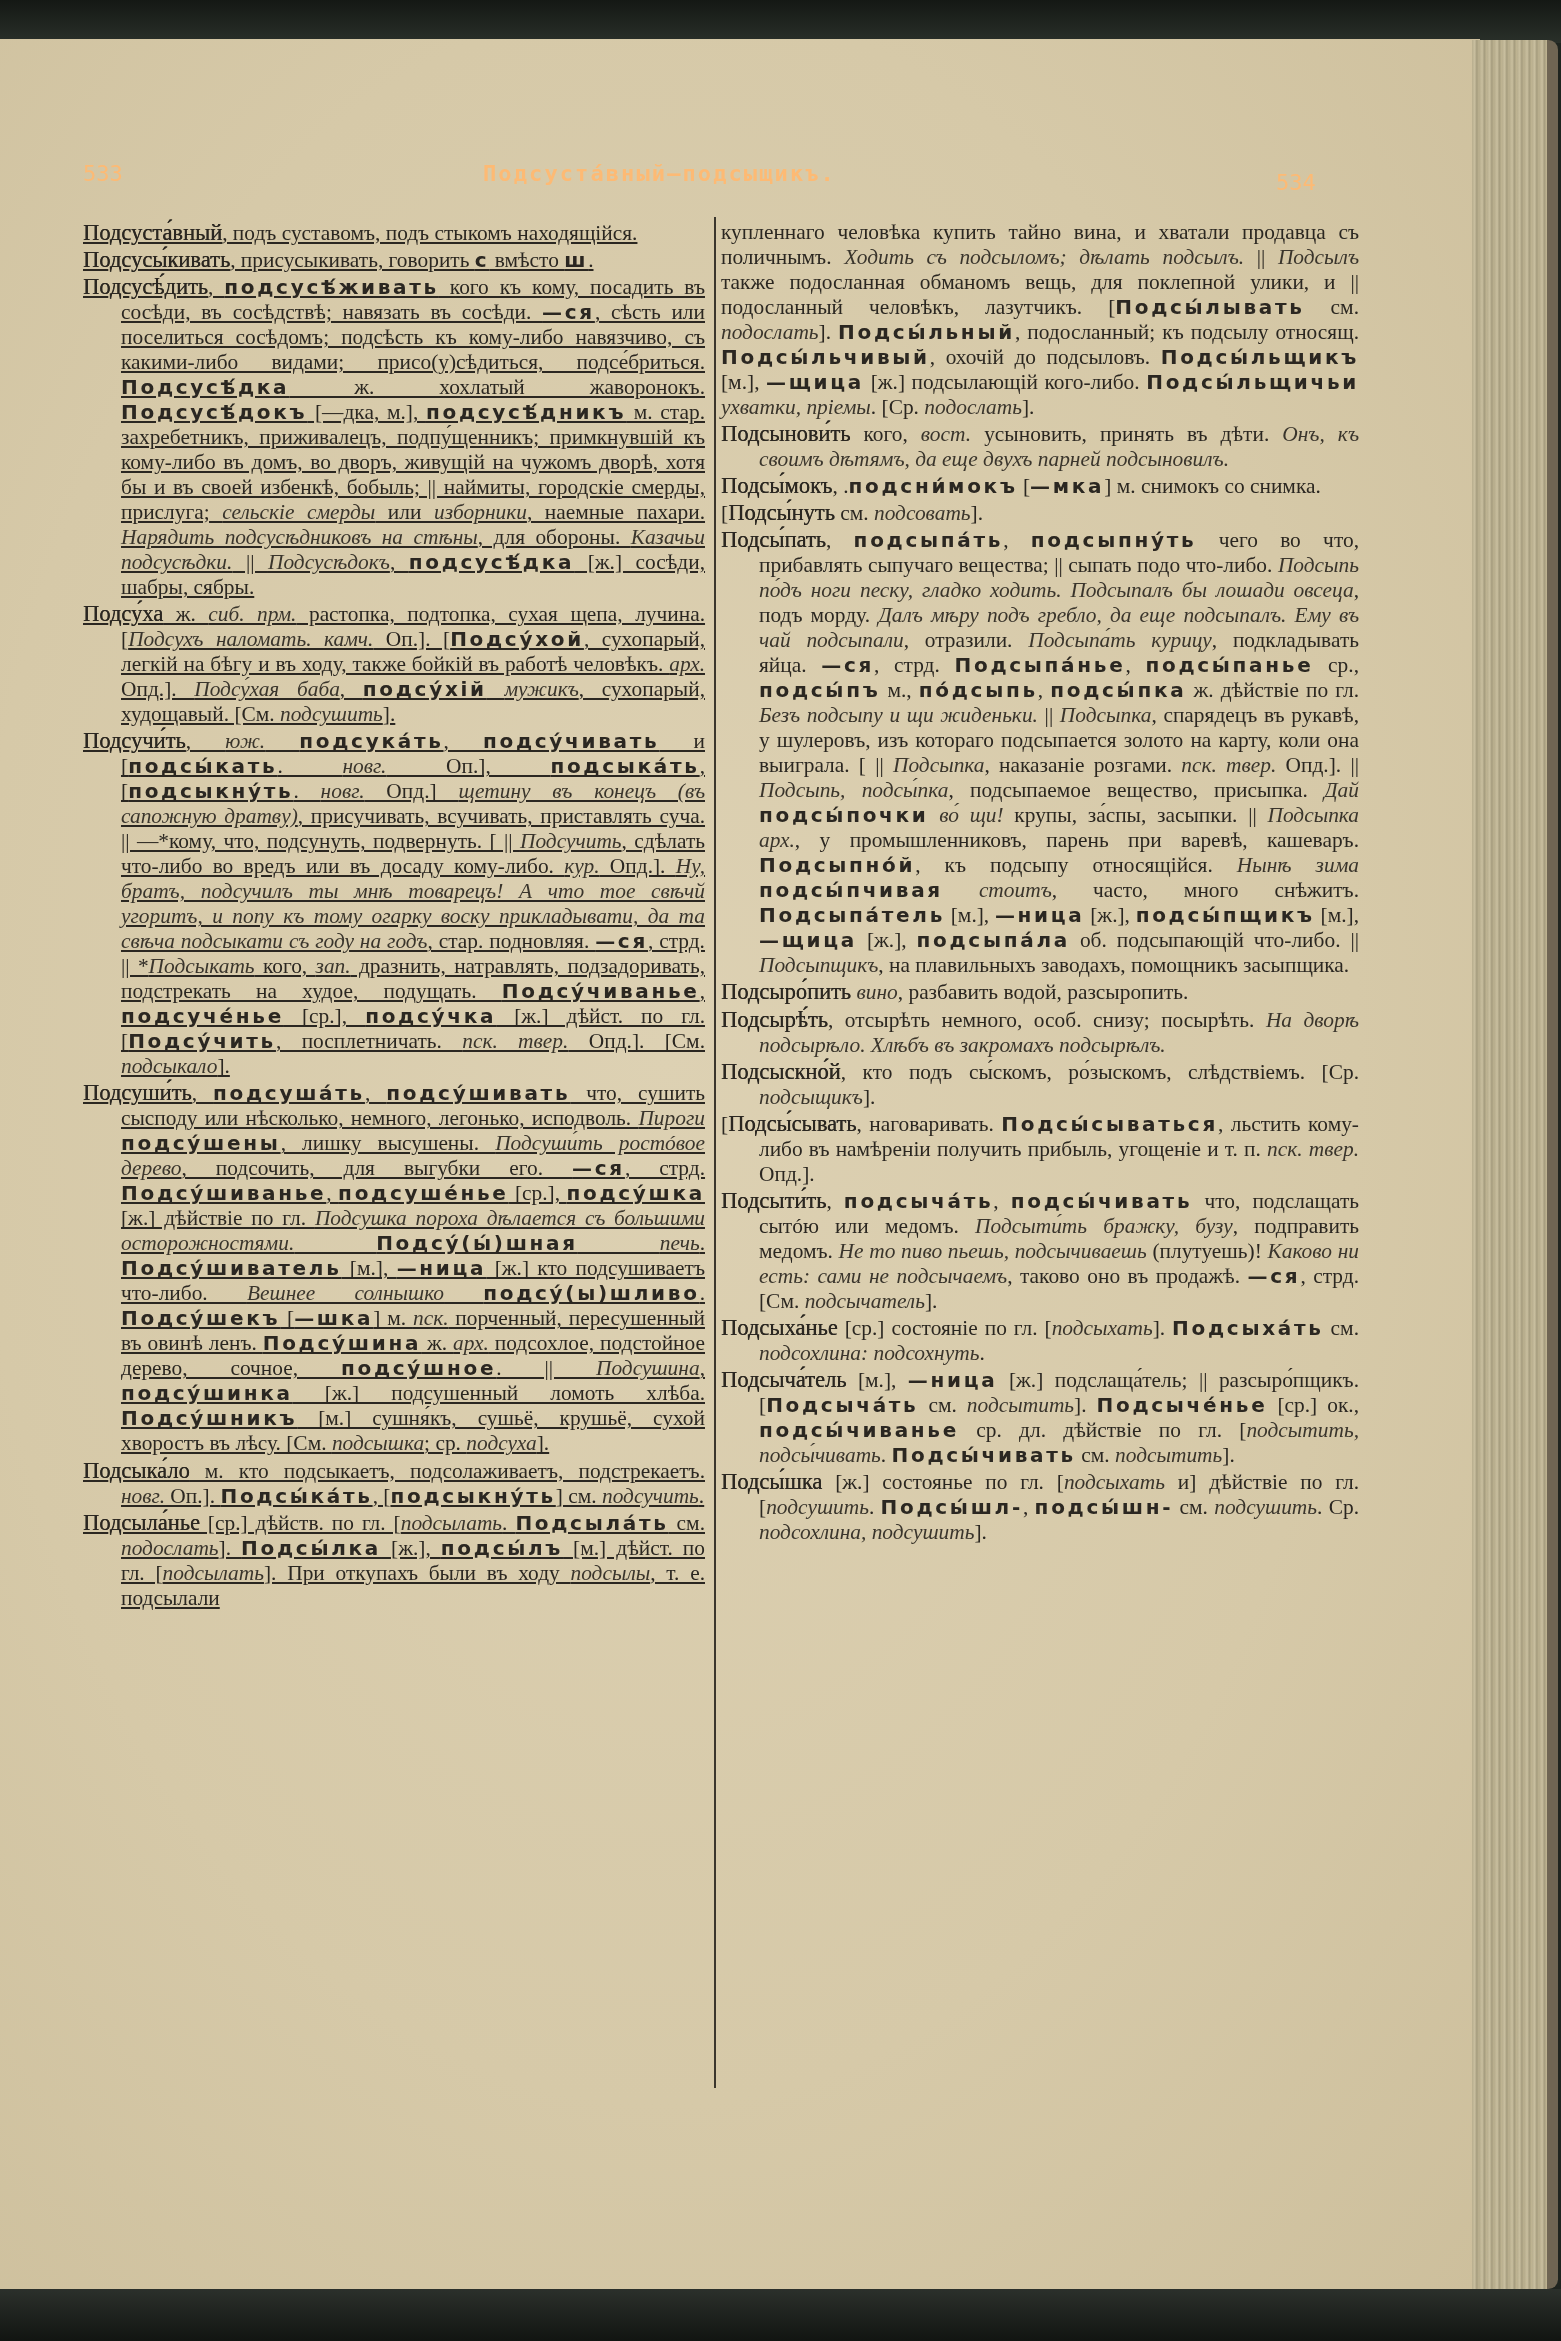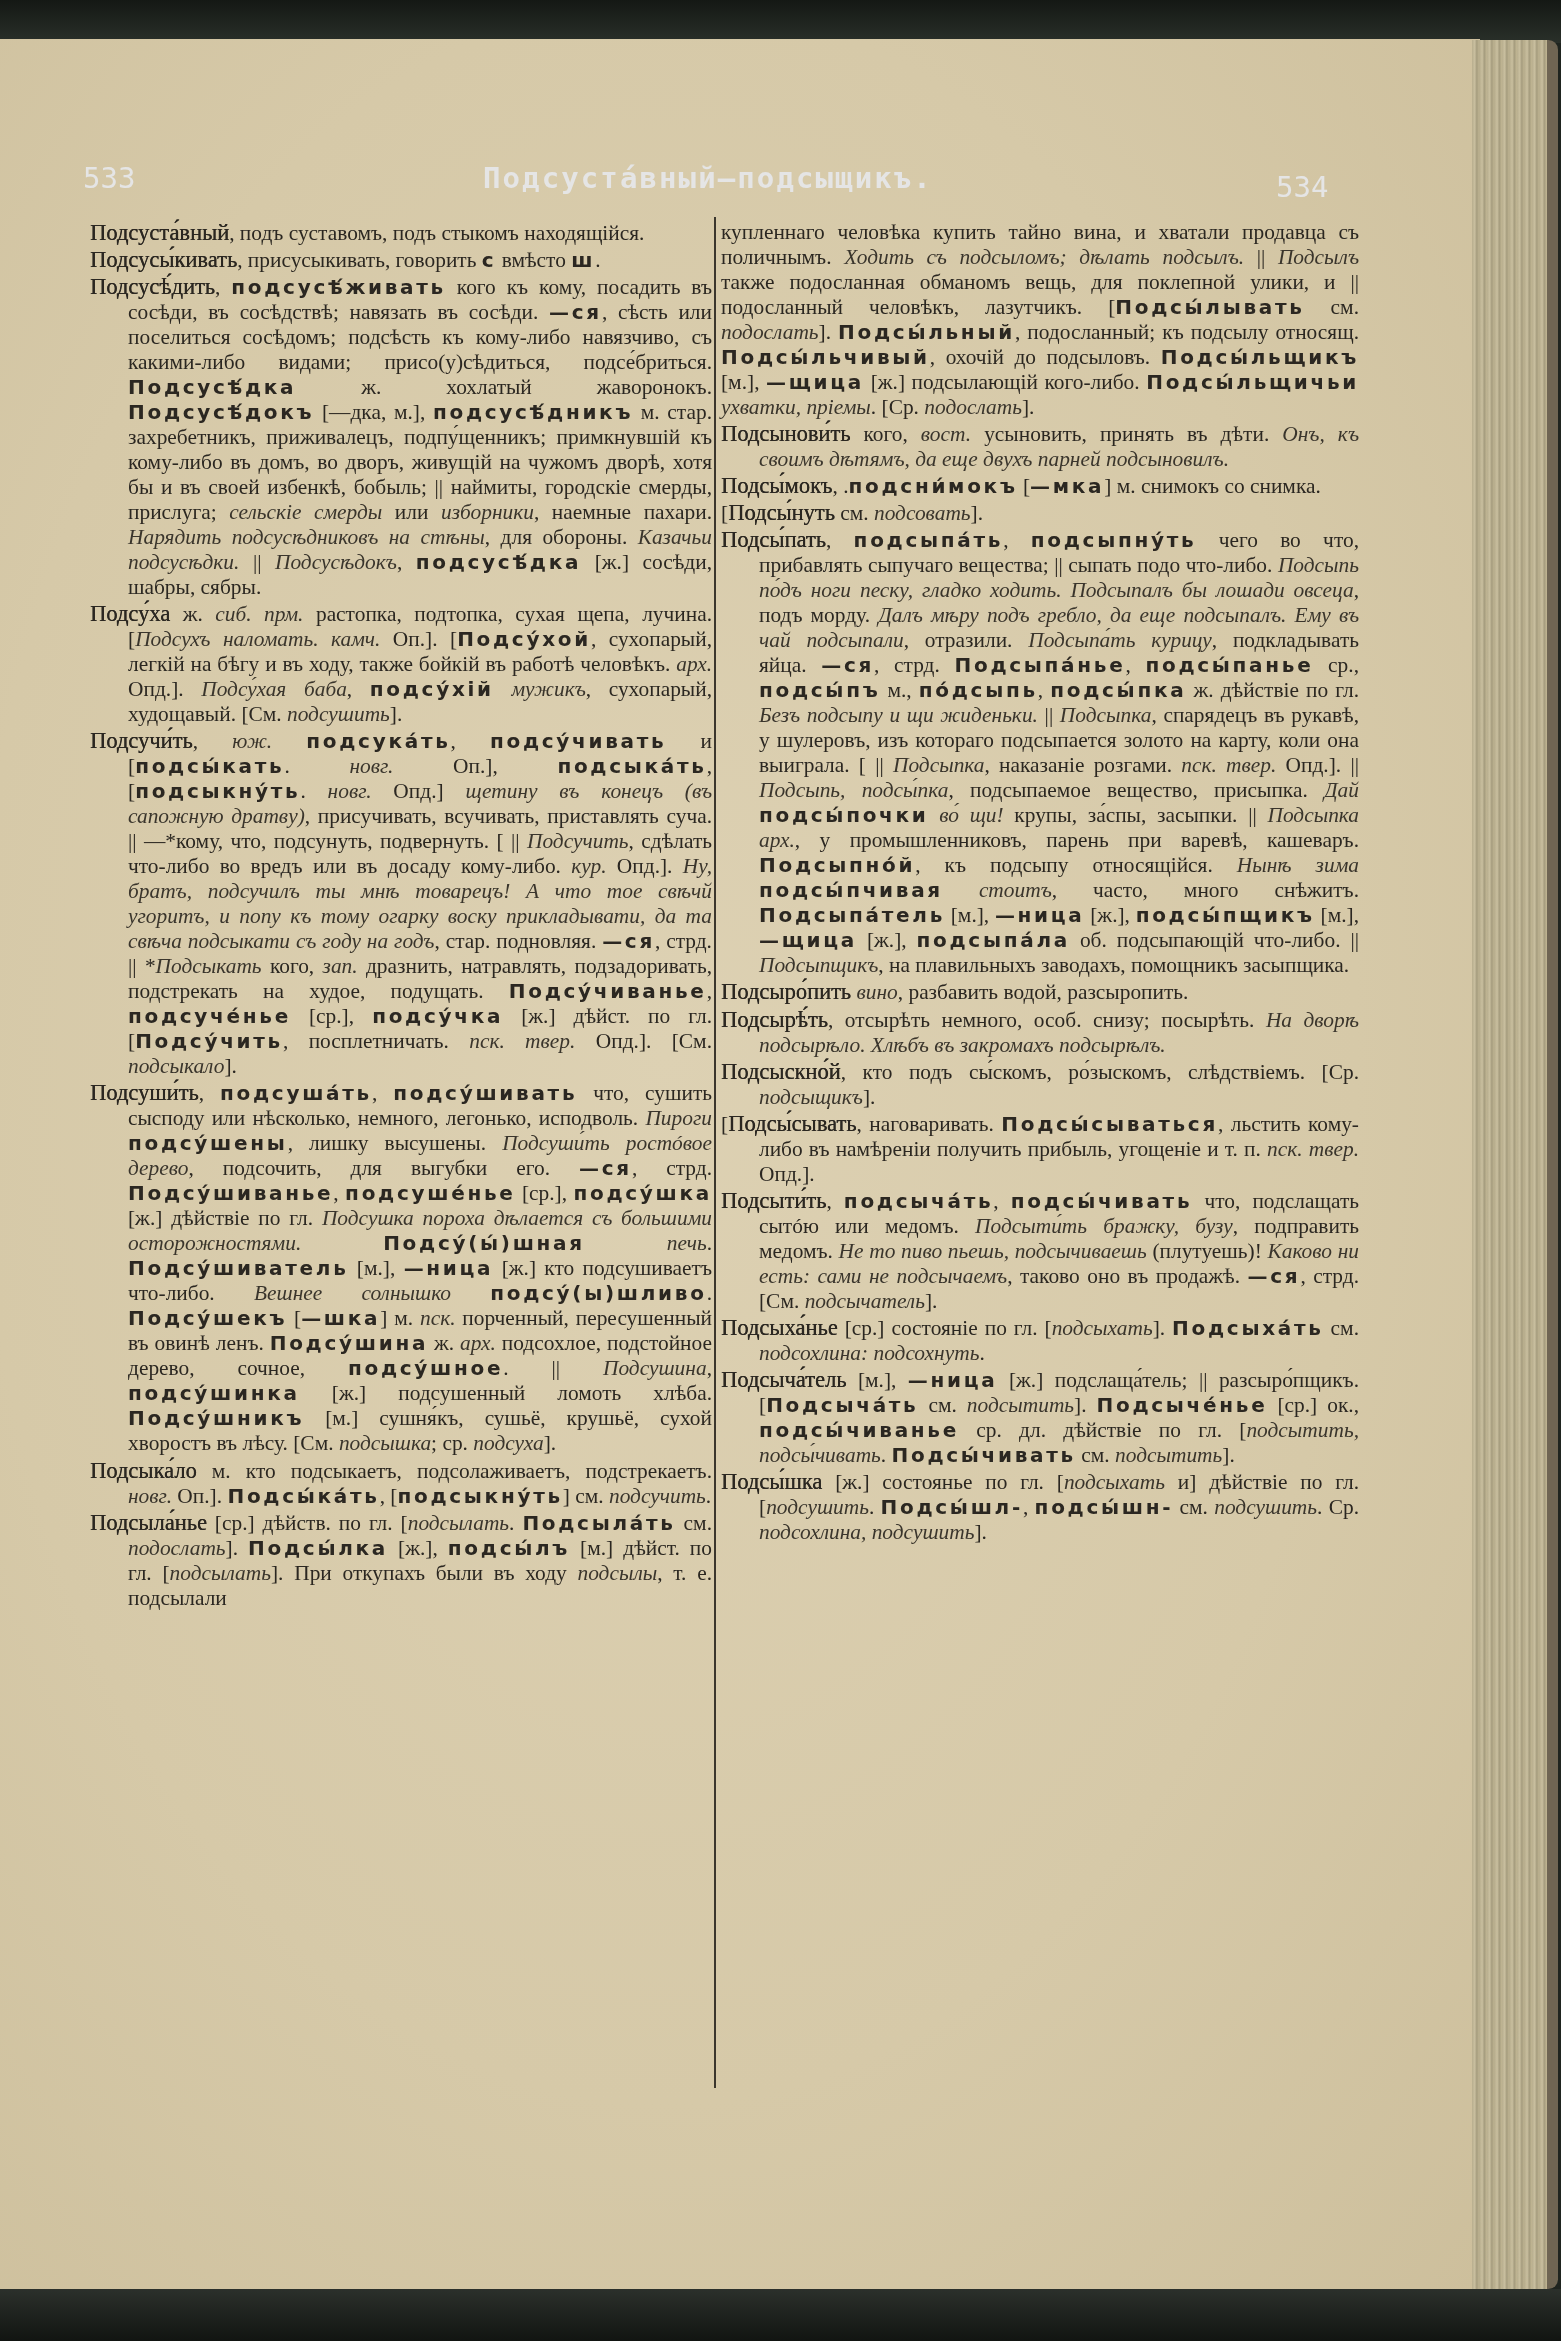--- a/index.html
+++ b/index.html
@@ -7,28 +7,28 @@
        font-family:"DejaVu Serif","Liberation Serif",serif;}
   .bg-top{position:absolute;left:0;top:0;width:1561px;height:43px;
           background:linear-gradient(180deg,#141814,#2a302a);}
   .bg-bottom{position:absolute;left:0;top:2289px;width:1561px;height:53px;
           background:linear-gradient(180deg,#2b302b,#111411);}
   .page{position:absolute;left:0;top:39px;width:1480px;height:2252px;
         background:radial-gradient(ellipse at 45% 45%,#ddd1b3 0%,#d6c9a8 60%,#cdbf9c 100%);}
   .page-edges{position:absolute;left:1472px;top:40px;width:75px;height:2249px;
         background:repeating-linear-gradient(90deg,#b8ae8e 0px,#c9bf9f 2.7px,#a59c7e 4.8px,#c3b895 7.5px);
         border-right:11.8px solid #6f6553;border-radius:0 9.7px 9.7px 0;}
-  .running-head{position:absolute;top:161px;height:32px;font-size:29px;color:#e5e5e5;
+  .running-head{position:absolute;top:161px;height:32px;font-size:22px;color:#fdba74;
         font-family:"DejaVu Sans Mono","Liberation Mono",monospace;}
   .pnum-left{left:83px;}
   .pnum-right{left:1276px;margin-top:9px;}
   .head-title{left:483px;width:547px;text-align:left;letter-spacing:2.1px;font-weight:bold;}
   .column{position:absolute;top:220px;font-size:21.4px;line-height:25px;color:#2b2721;
           text-align:justify;font-family:"Liberation Serif","DejaVu Serif",serif;}
-  .col-left{left:90px;width:622px;}
+  .col-left{left:83px;width:622px;text-decoration:underline;}
   .col-right{left:721px;width:638px;}
   .col-rule{position:absolute;left:714px;top:217px;width:1.6px;height:1871px;background:#3b362d;}
   .entry{margin:0 0 1.1px 0;padding-left:38px;text-indent:-38px;}
   .entry .b{font-weight:bold;letter-spacing:2.7px;font-family:"DejaVu Sans","Liberation Sans",sans-serif;font-size:20px;}
   .entry .hw{font-weight:normal;letter-spacing:0;font-family:"Liberation Serif",serif;font-size:22.5px;text-shadow:0.3px 0 0 #2b2721;}
   .entry .i{font-style:italic;color:#3a352c;}
   .entry .r{}
 </style>
 </head>
 <body>

